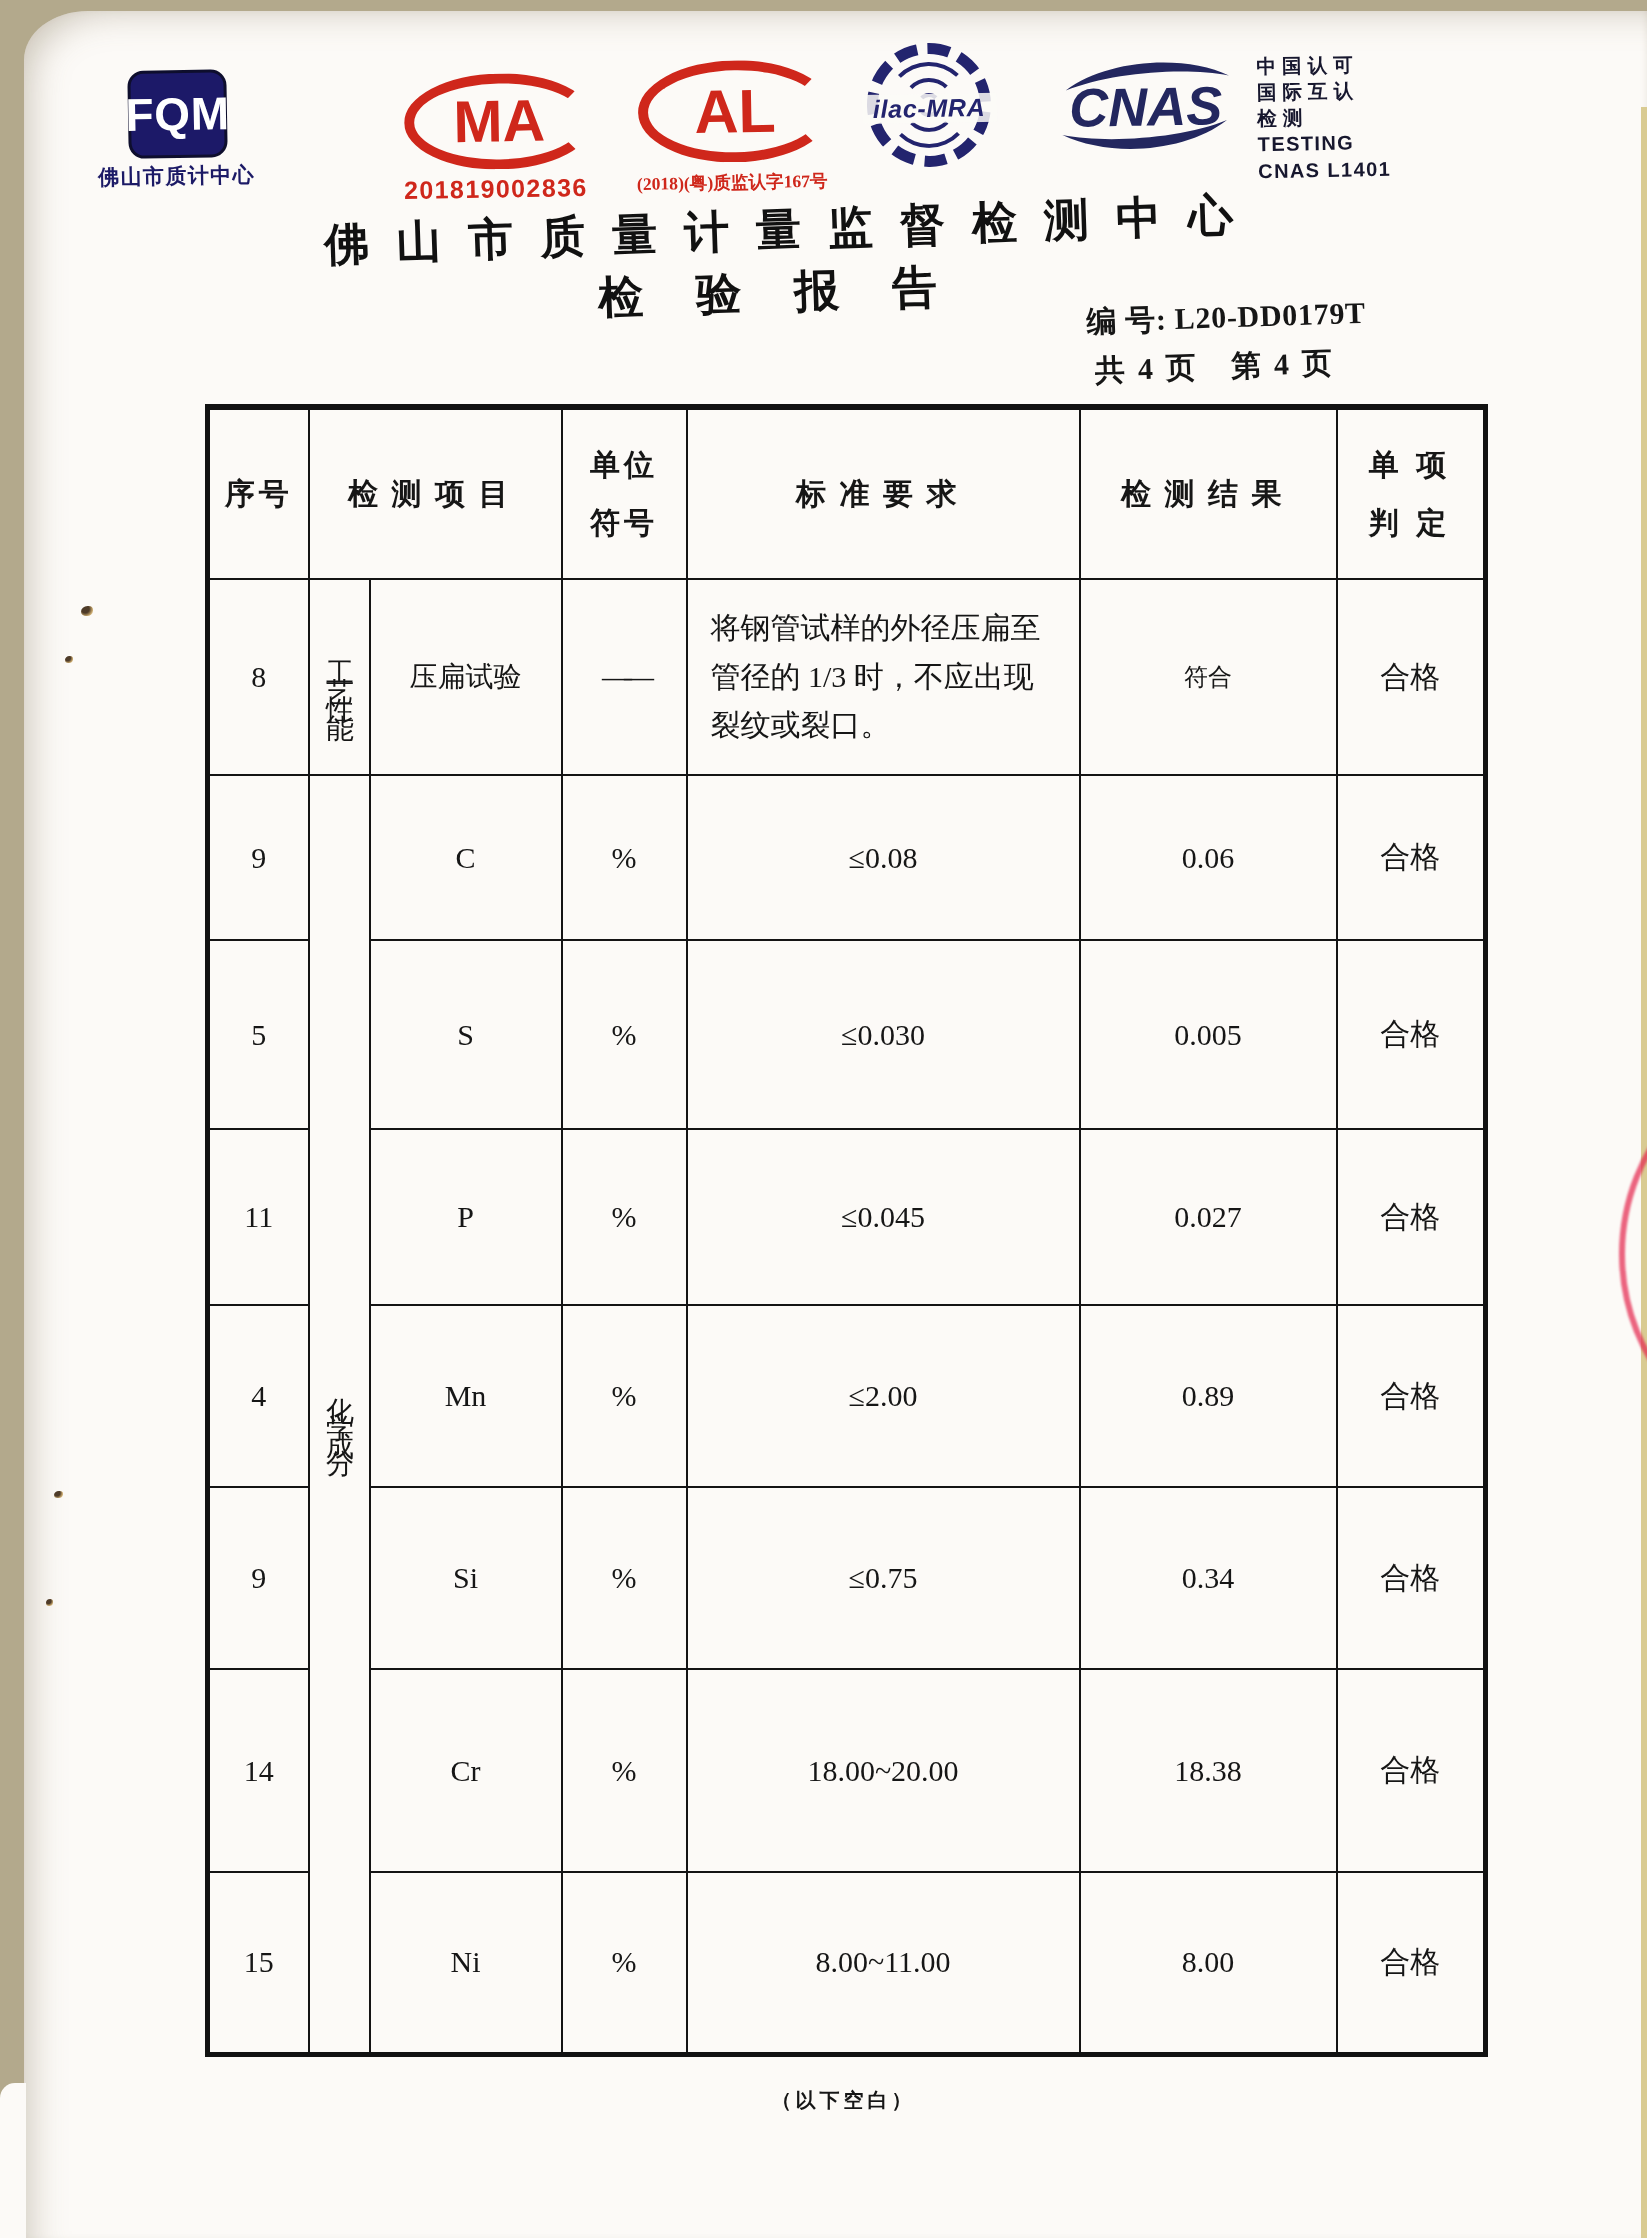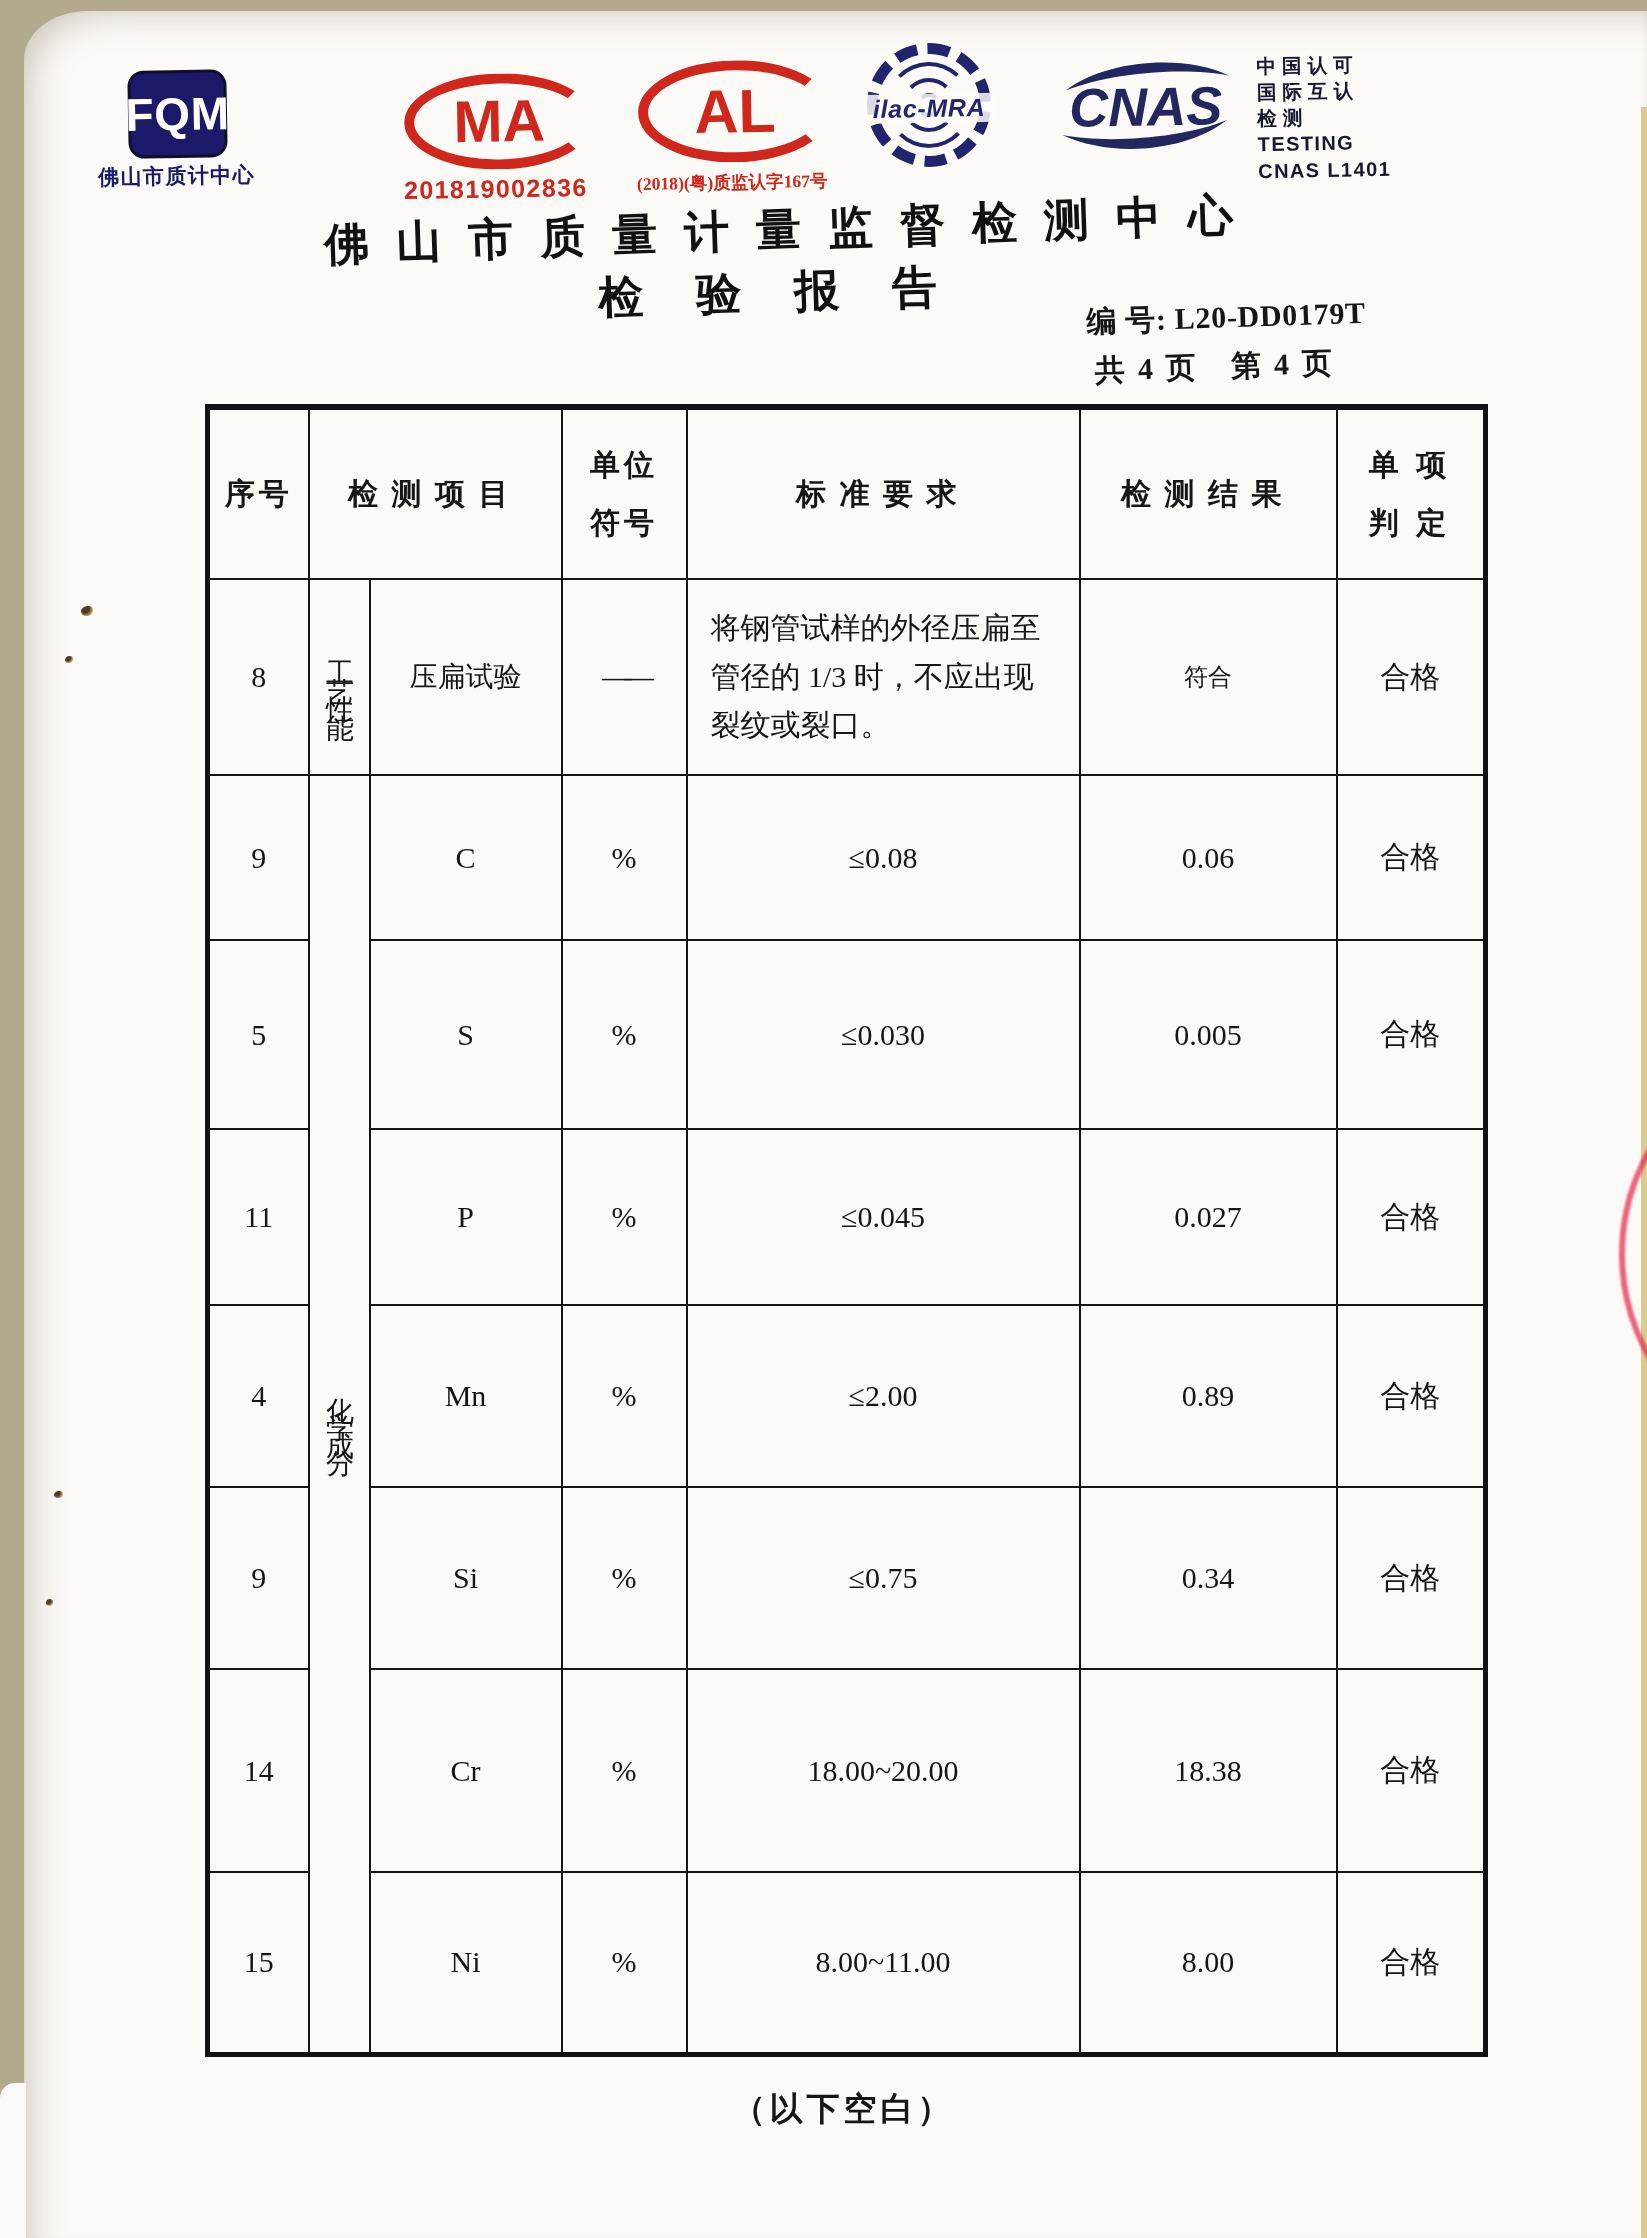--- a/index.html
+++ b/index.html
@@ -70,21 +70,21 @@
   .vtext{writing-mode:vertical-rl;text-orientation:upright;display:inline-block;
          letter-spacing:17.6px;font-size:28px;line-height:1.1;}
   .std-left{text-align:left !important;padding:0 23px !important;font-size:27px;line-height:1.62;}
   .dash-cell{letter-spacing:-8px;font-size:28px;}
   .jud{font-size:28px;}
   .res{font-size:30px;}
   .hr{height:172px;} .r8{height:196px;} .r9{height:165px;} .r10{height:189px;}
   .r11{height:176px;} .r12{height:182px;} .r13{height:182px;} .r14{height:203px;} .r15{height:182px;}
   
   .footer-note{position:absolute;left:205px;top:2087px;width:1277px;text-align:center;
-               font-weight:bold;font-size:33px;letter-spacing:4px;}
+               font-weight:bold;font-size:20px;letter-spacing:4px;}
   .seal-arc{position:absolute;left:1619px;top:1042px;width:412px;height:412px;border-radius:50%;
             border:6px solid rgba(228,42,80,.72);filter:blur(0.8px);}
 </style>
 </head>
 <body>
 
 <div id="page">
   <div id="paper"></div>
   <div class="bed-right"></div>
   <div class="paper-foot"></div>

